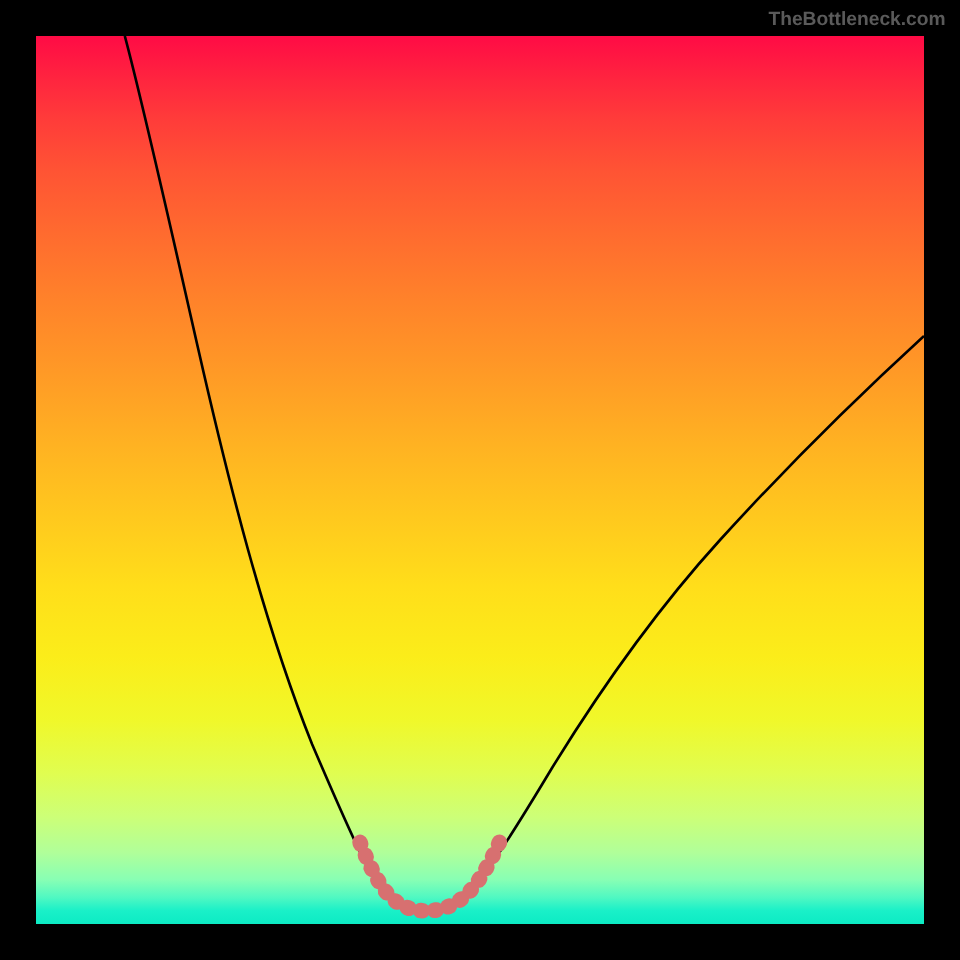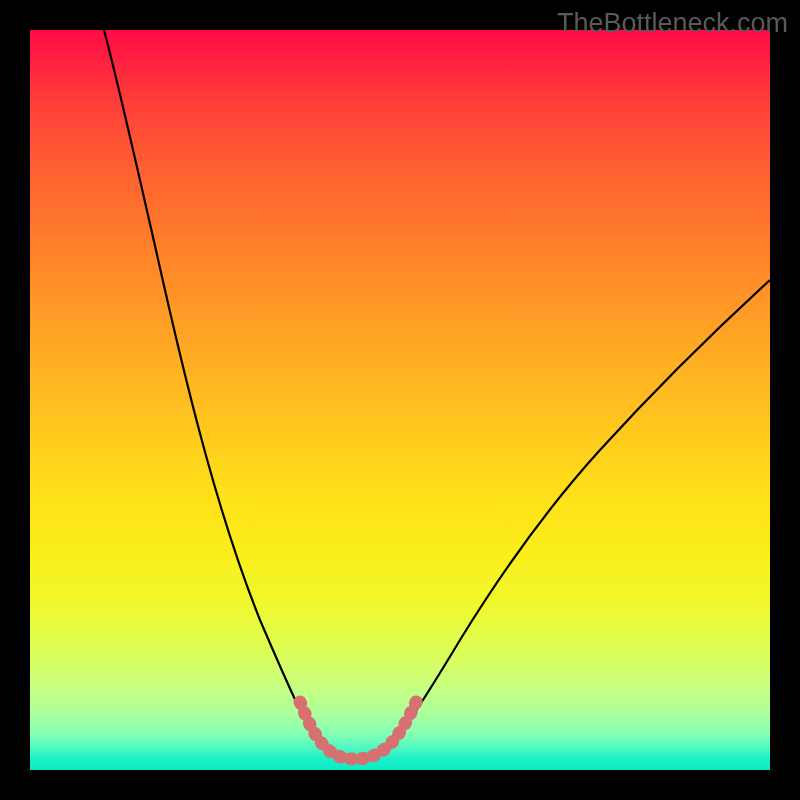--- a/index.html
+++ b/index.html
@@ -9,22 +9,22 @@
     background: #000000;
     position: relative;
     font-family: Arial, sans-serif;
     overflow: hidden;
   }
   .watermark {
     position: absolute;
     top: 8px;
     right: 12px;
     color: #5a5a5a;
-    font-size: 27px;
-    font-weight: normal;
+    font-size: 16px;
+    font-weight: bold;
     z-index: 10;
   }
   .plot-area {
     position: absolute;
     left: 30px;
     top: 30px;
     width: 740px;
     height: 740px;
     overflow: hidden;
   }

